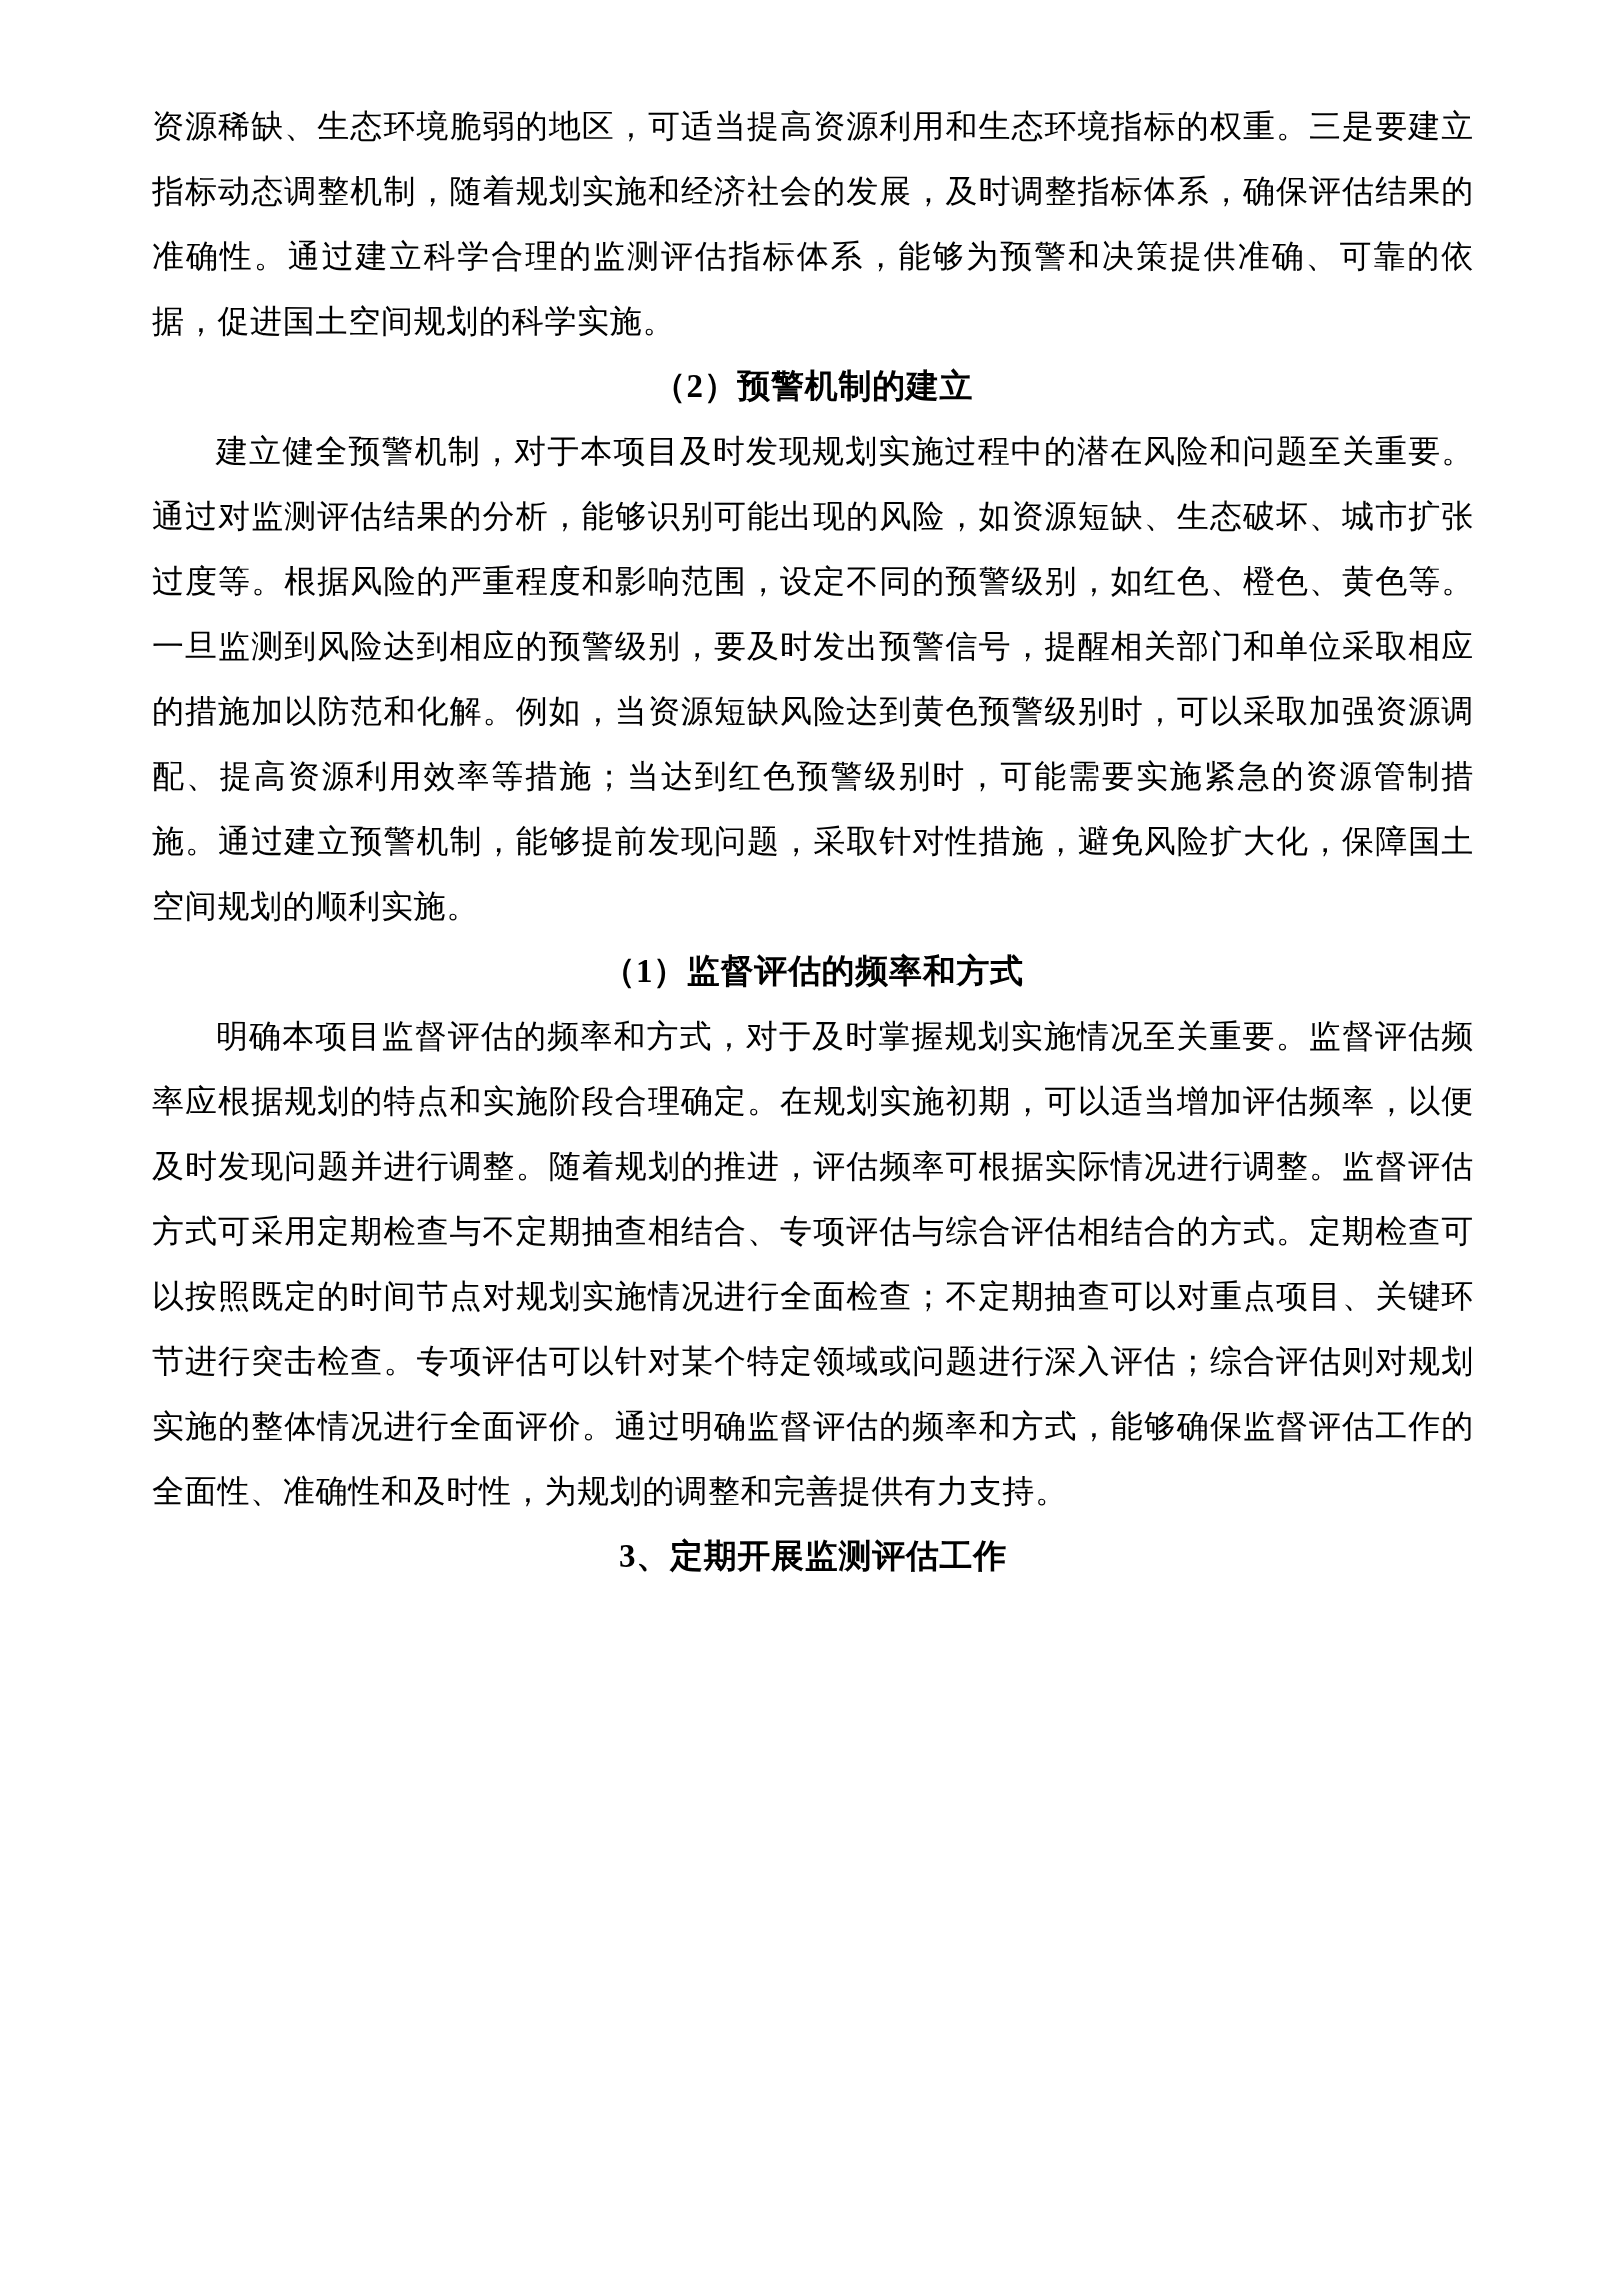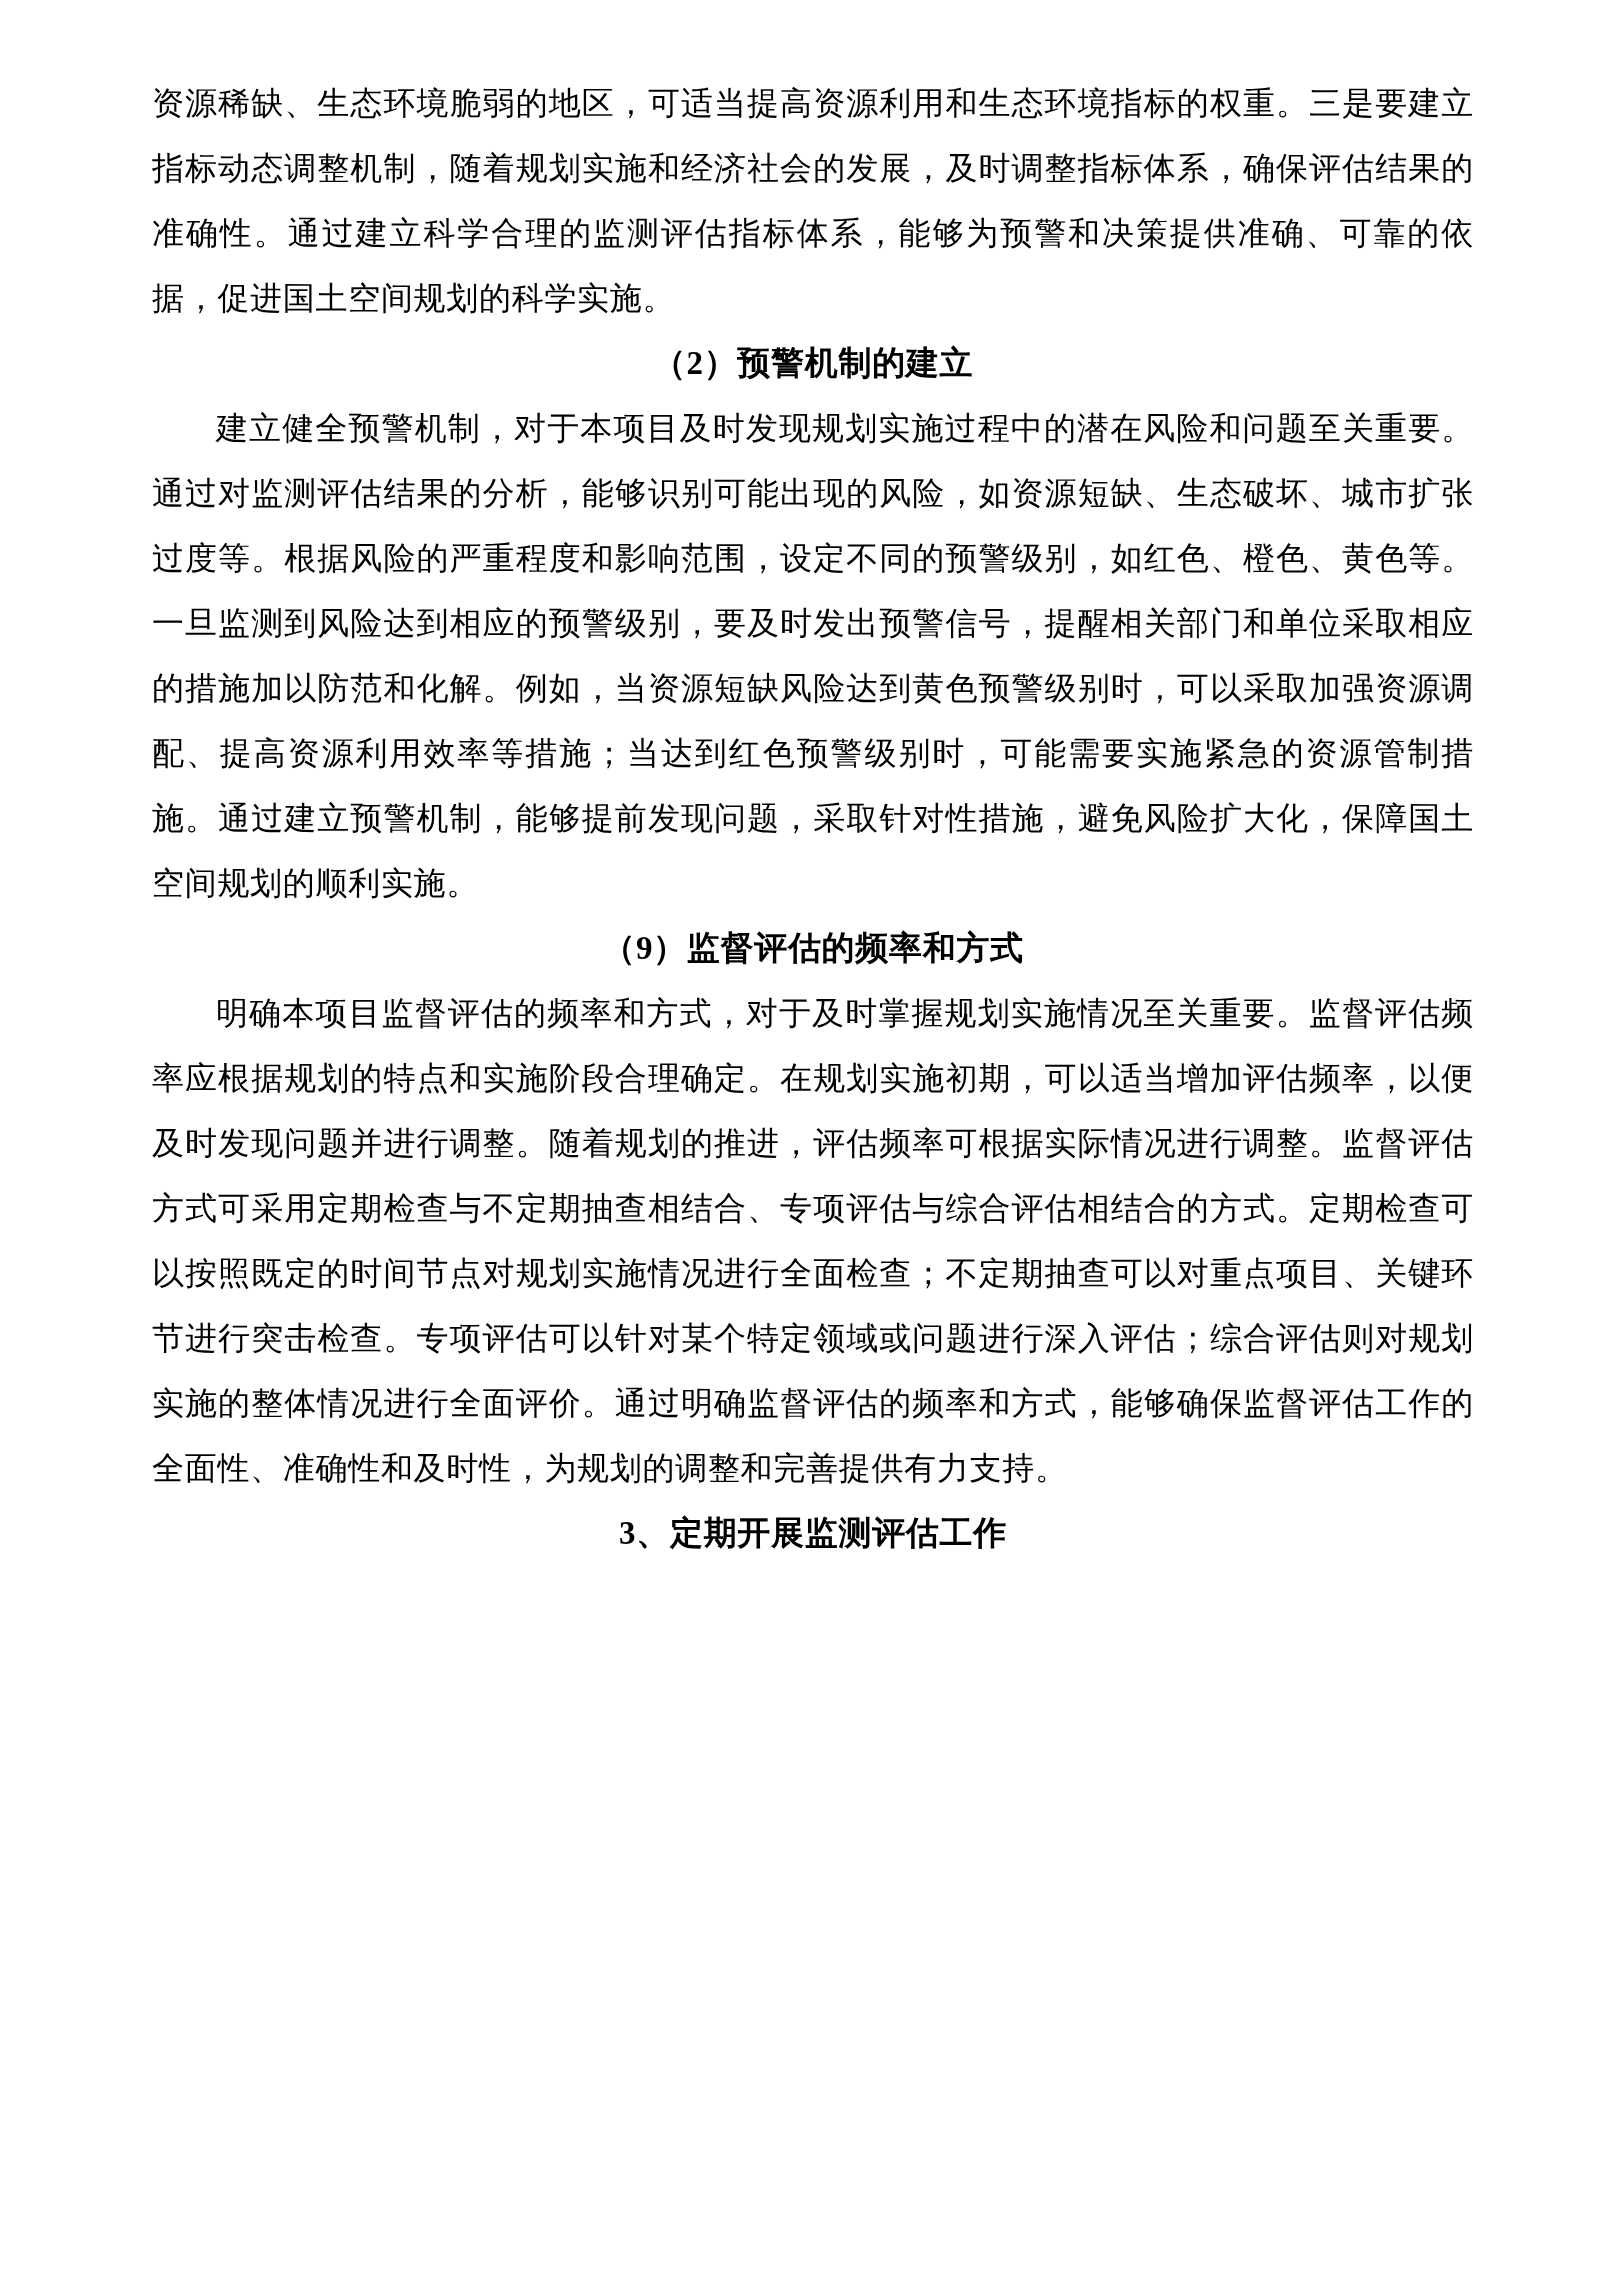--- a/index.html
+++ b/index.html
@@ -10,21 +10,21 @@
   body {
     width: 1623px;
     height: 2295px;
     font-family: "Liberation Serif", "DejaVu Serif", serif;
     color: #000000;
   }
   .page {
     box-sizing: border-box;
     width: 1623px;
     height: 2295px;
-    padding: 71px 149px 111px 152px;
+    padding: 94px 149px 111px 152px;
     background: #ffffff;
     overflow: hidden;
   }
   .doc-block {
     margin: 0;
     font-size: 32px;
     line-height: 65px;
     letter-spacing: 0.7px;
   }
   .body-para {
@@ -45,21 +45,21 @@
 <body>
 
 <div class="page">
 
   <p class="doc-block body-para no-indent">资源稀缺、生态环境脆弱的地区，可适当提高资源利用和生态环境指标的权重。三是要建立指标动态调整机制，随着规划实施和经济社会的发展，及时调整指标体系，确保评估结果的准确性。通过建立科学合理的监测评估指标体系，能够为预警和决策提供准确、可靠的依据，促进国土空间规划的科学实施。</p>
 
   <h3 class="doc-block heading">（2）预警机制的建立</h3>
 
   <p class="doc-block body-para">建立健全预警机制，对于本项目及时发现规划实施过程中的潜在风险和问题至关重要。通过对监测评估结果的分析，能够识别可能出现的风险，如资源短缺、生态破坏、城市扩张过度等。根据风险的严重程度和影响范围，设定不同的预警级别，如红色、橙色、黄色等。一旦监测到风险达到相应的预警级别，要及时发出预警信号，提醒相关部门和单位采取相应的措施加以防范和化解。例如，当资源短缺风险达到黄色预警级别时，可以采取加强资源调配、提高资源利用效率等措施；当达到红色预警级别时，可能需要实施紧急的资源管制措施。通过建立预警机制，能够提前发现问题，采取针对性措施，避免风险扩大化，保障国土空间规划的顺利实施。</p>
 
-  <h3 class="doc-block heading">（9）监督评估的频率和方式</h3>
+  <h3 class="doc-block heading">（1）监督评估的频率和方式</h3>
 
   <p class="doc-block body-para">明确本项目监督评估的频率和方式，对于及时掌握规划实施情况至关重要。监督评估频率应根据规划的特点和实施阶段合理确定。在规划实施初期，可以适当增加评估频率，以便及时发现问题并进行调整。随着规划的推进，评估频率可根据实际情况进行调整。监督评估方式可采用定期检查与不定期抽查相结合、专项评估与综合评估相结合的方式。定期检查可以按照既定的时间节点对规划实施情况进行全面检查；不定期抽查可以对重点项目、关键环节进行突击检查。专项评估可以针对某个特定领域或问题进行深入评估；综合评估则对规划实施的整体情况进行全面评价。通过明确监督评估的频率和方式，能够确保监督评估工作的全面性、准确性和及时性，为规划的调整和完善提供有力支持。</p>
 
   <h2 class="doc-block heading">3、定期开展监测评估工作</h2>
 
 
 
 </div>
 
 

